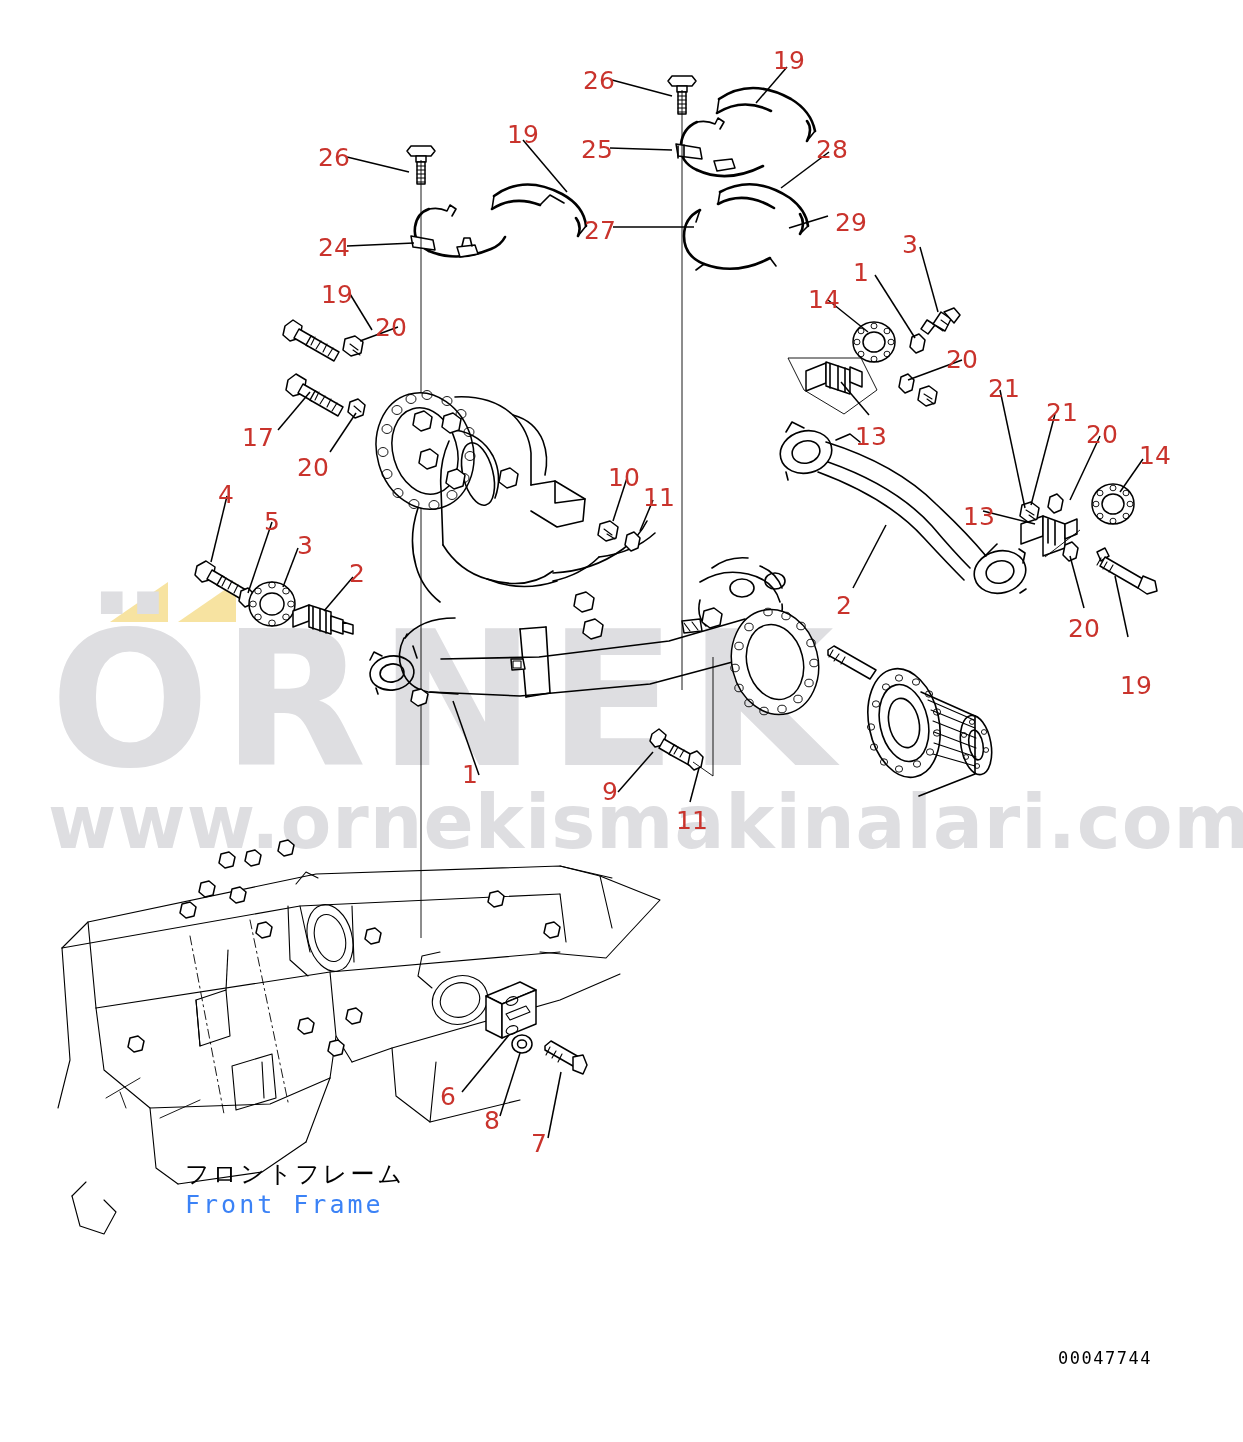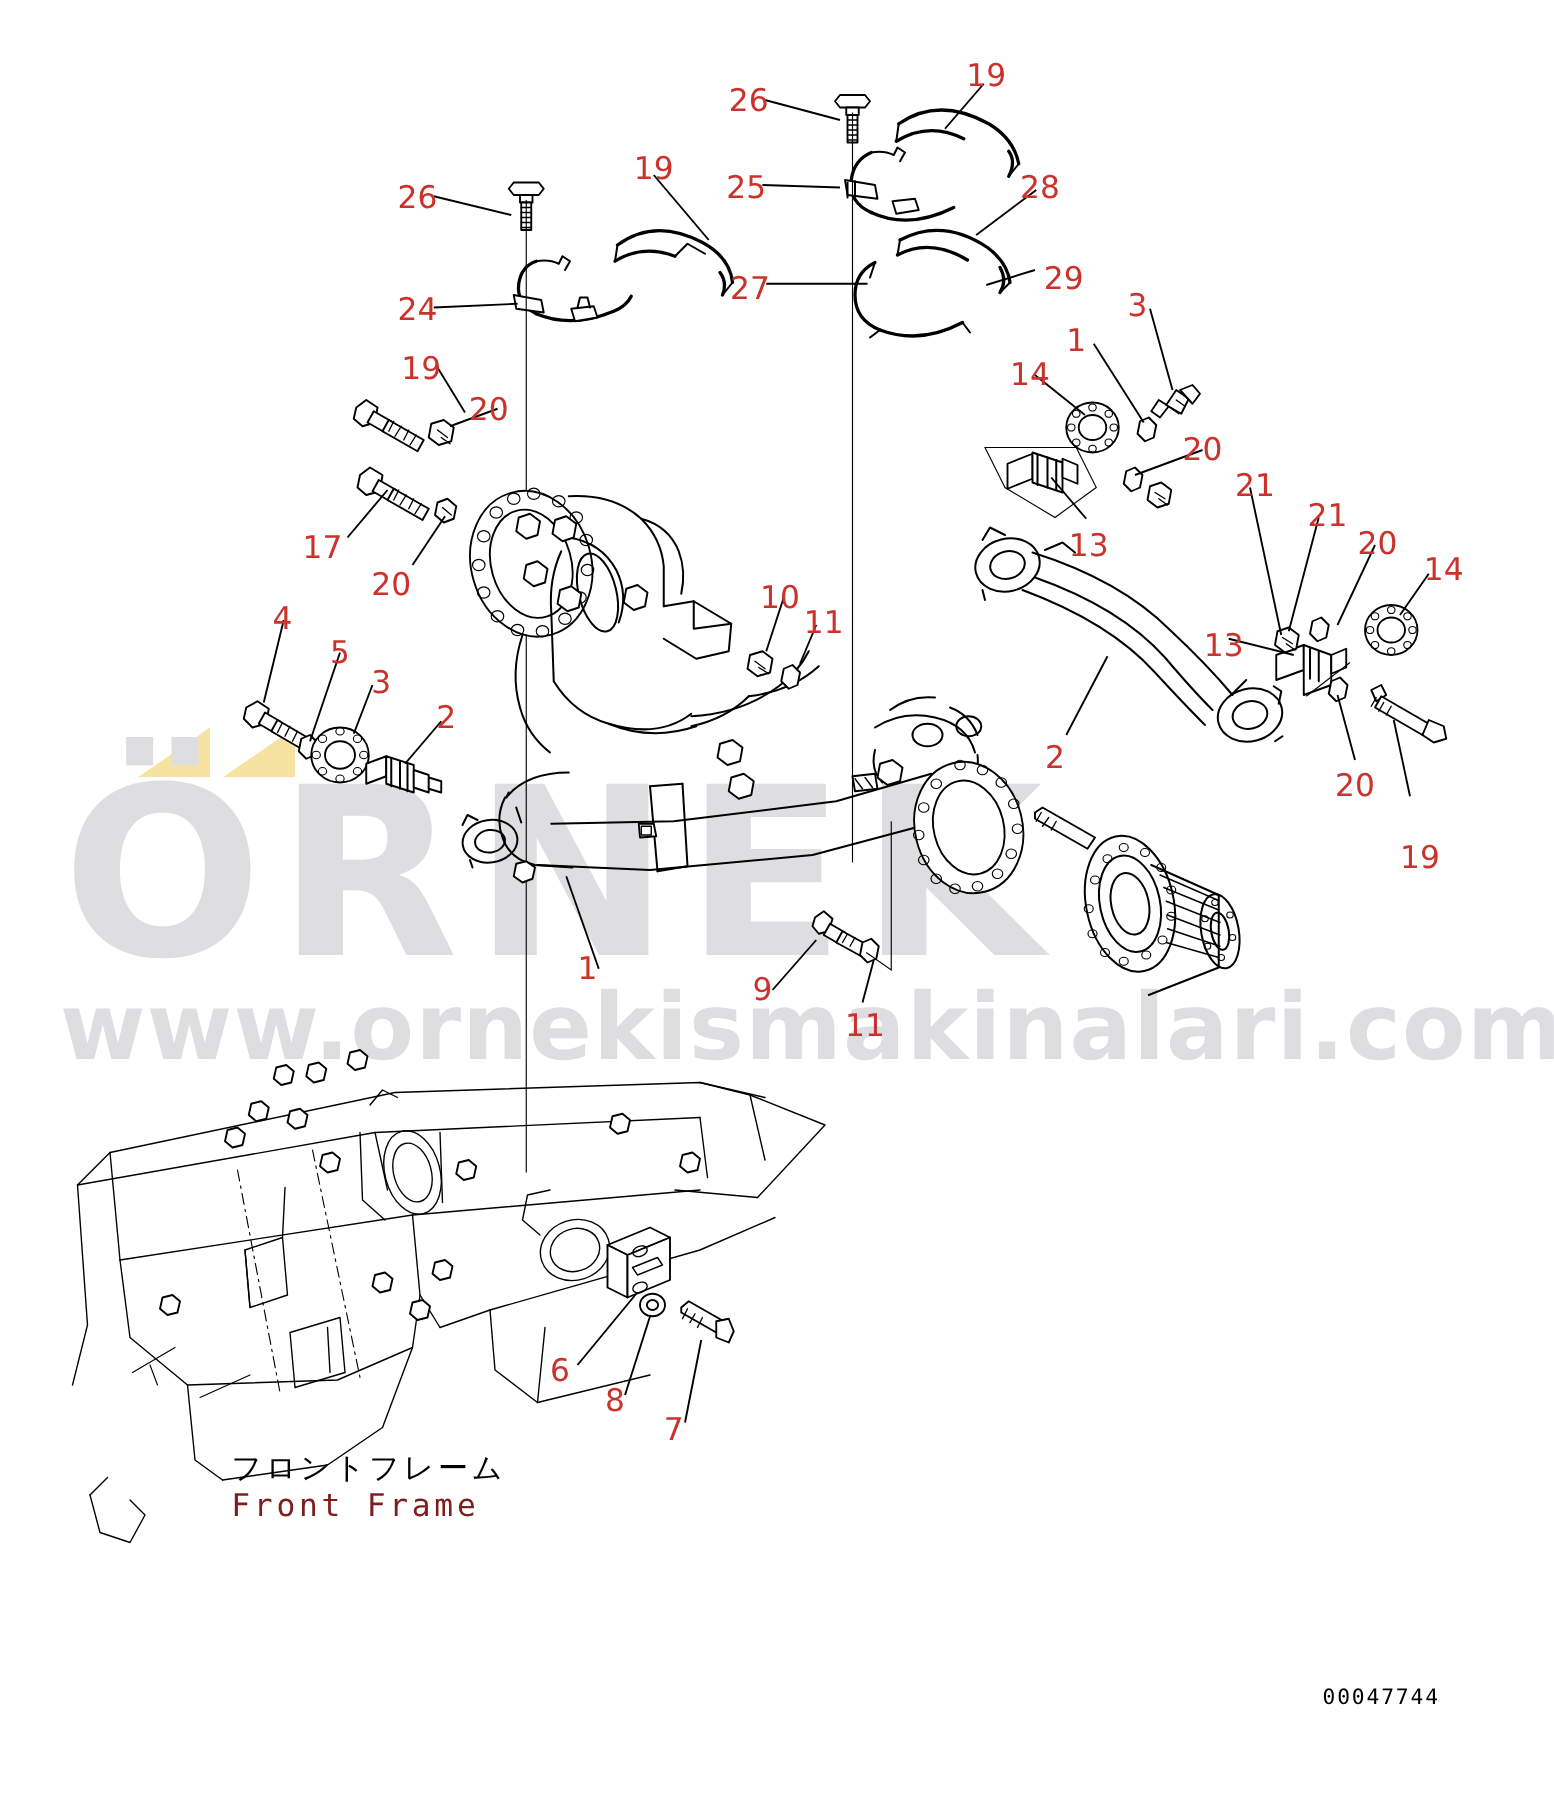--- a/index.html
+++ b/index.html
@@ -37,21 +37,21 @@
 
   
   .lbl{position:absolute;color:#c9332c;font-family:"DejaVu Sans",sans-serif;
        font-size:25px;font-weight:normal;line-height:25px;white-space:nowrap;}
 
   
   #cap-jp{position:absolute;left:185px;top:1158px;font-size:24px;
           font-family:"DejaVu Sans",sans-serif;color:#000;letter-spacing:3px;
           white-space:nowrap;}
   #cap-en{position:absolute;left:185px;top:1190px;font-size:25px;
-          font-family:"DejaVu Sans Mono",monospace;color:#7f1d1d;letter-spacing:3px;
+          font-family:"DejaVu Sans Mono",monospace;color:#3b82f6;letter-spacing:3px;
           white-space:nowrap;}
   #drawing-no{position:absolute;left:1058px;top:1348px;font-size:17px;
           font-family:"DejaVu Sans Mono",monospace;color:#000;letter-spacing:1.5px;
           white-space:nowrap;}
 </style>
 </head>
 <body>
 
 <div id="stage">
 

